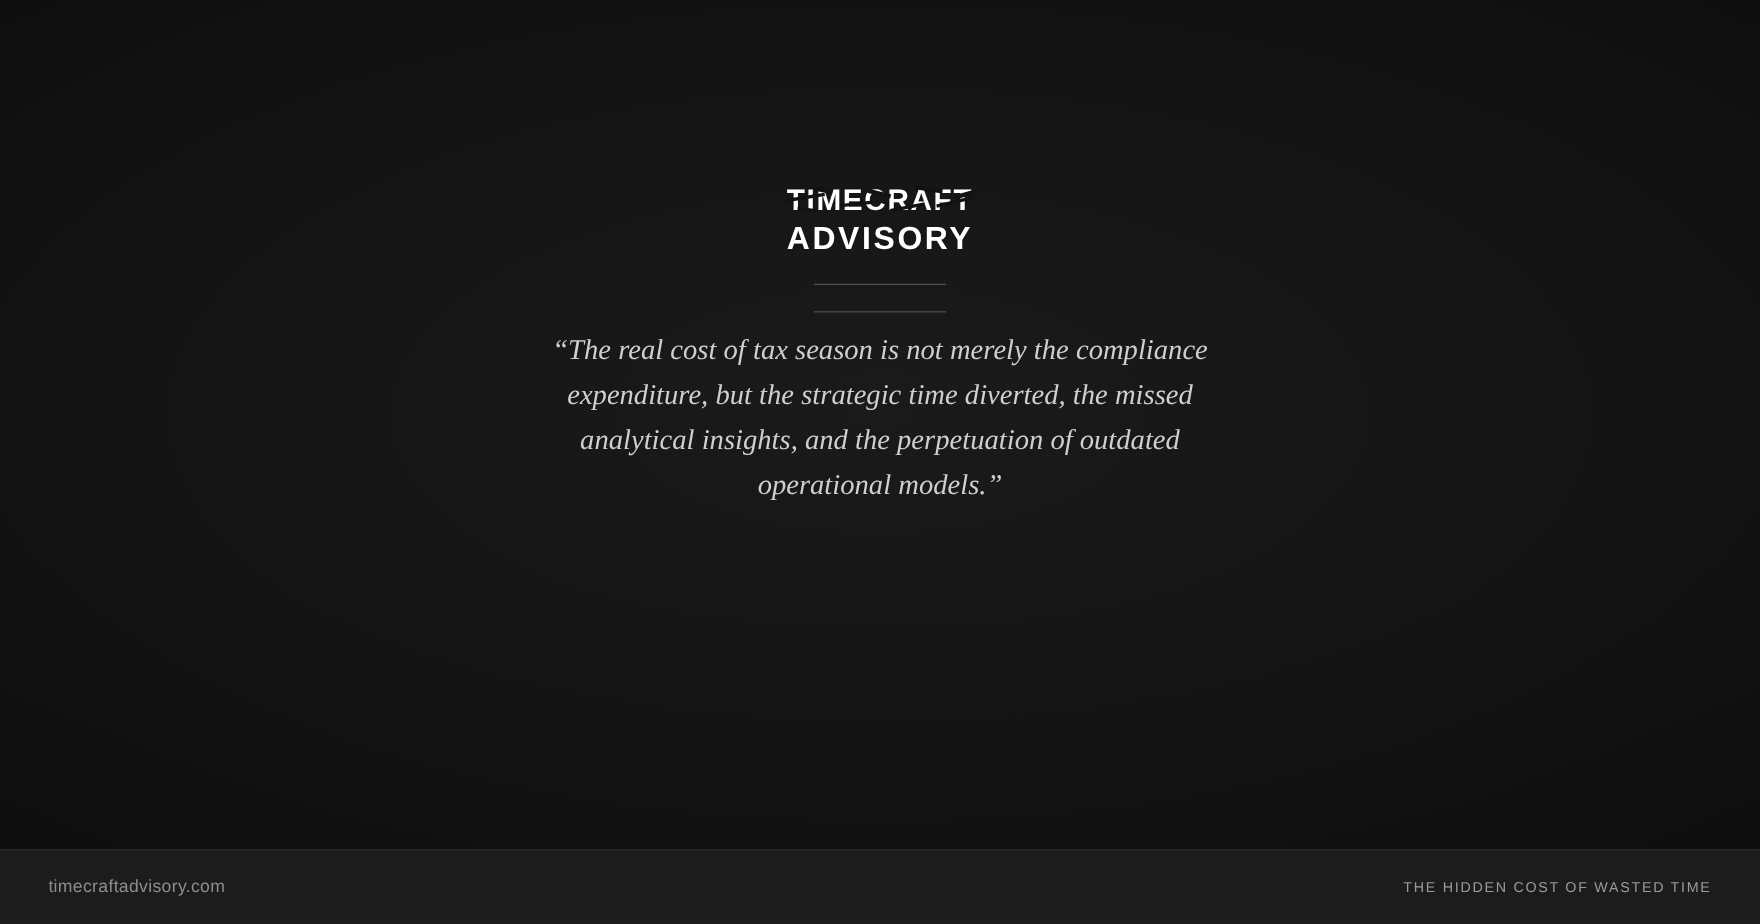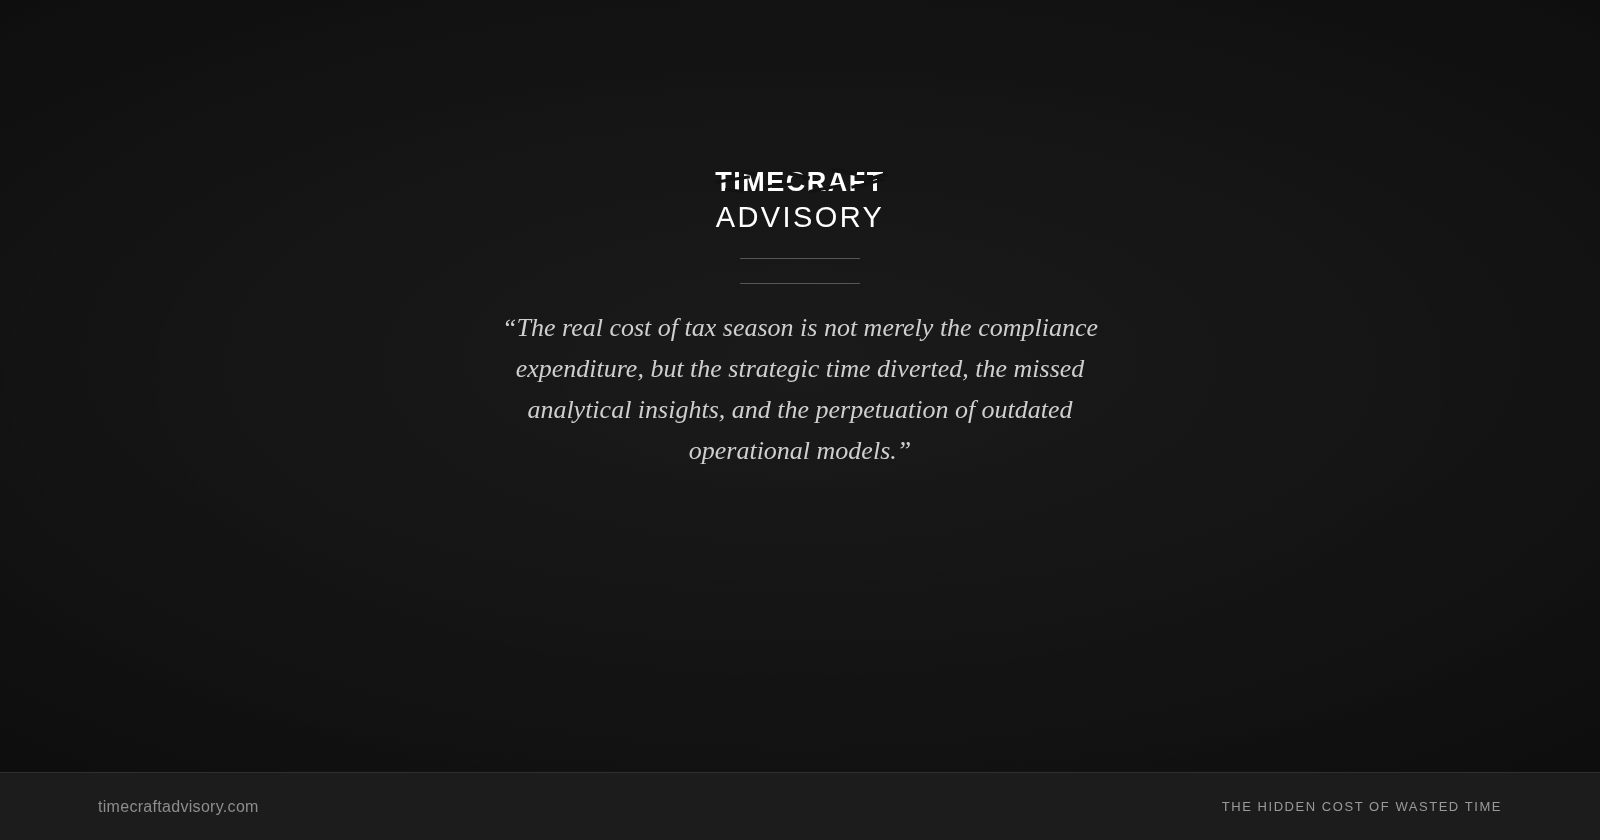--- a/index.html
+++ b/index.html
@@ -82,21 +82,21 @@
   .shard-c { left:30%; top:52%;  width:16%; height:3px; transform:rotate(-6deg); }
   .shard-d { left:44%; top:24%;  width:12%; height:4px; transform:rotate(14deg); }
   .shard-e { left:55%; top:60%;  width:18%; height:3px; transform:rotate(-11deg); }
   .shard-f { left:68%; top:14%;  width:14%; height:4px; transform:rotate(9deg); }
   .shard-g { left:79%; top:46%;  width:19%; height:3px; transform:rotate(-13deg); }
   .shard-h { left:8%;  top:66%;  width:10%; height:3px; transform:rotate(7deg); }
   .shard-i { left:88%; top:28%;  width:11%; height:4px; transform:rotate(-16deg); }
 
   .logo-bottom {
     font-size:29px;
-    font-weight:normal;
+    font-weight:bold;
     letter-spacing:2.4px;
     color:#ffffff;
     text-transform:uppercase;
     margin-top:5px;
   }
 
   .rule {
     width:120px;
     height:1px;
     background:#565656;
@@ -113,42 +113,42 @@
     font-size:47px;
     font-weight:bold;
     line-height:1.2;
     letter-spacing:-0.2px;
     color:#f7f7f7;
     text-transform:uppercase;
   }
 
   
   .quote {
-    margin-top:23px;
+    margin-top:13px;
     max-width:600px;
     text-align:center;
     font-family:"Liberation Serif", serif;
     font-style:italic;
     font-size:26px;
     line-height:1.58;
     color:#cfcfcf;
   }
 
   
   .footer {
     position:absolute;
     left:0; right:0;
     bottom:0;
     height:68px;
     background:#1c1c1c;
     border-top:1px solid #2e2e2e;
     display:flex;
     align-items:center;
     justify-content:space-between;
-    padding:0 98px;
+    padding:0 44px;
     z-index:3;
   }
 
   .footer-left {
     font-size:16px;
     font-weight:300;
     letter-spacing:0.3px;
     color:#8d8d8d;
   }
 

